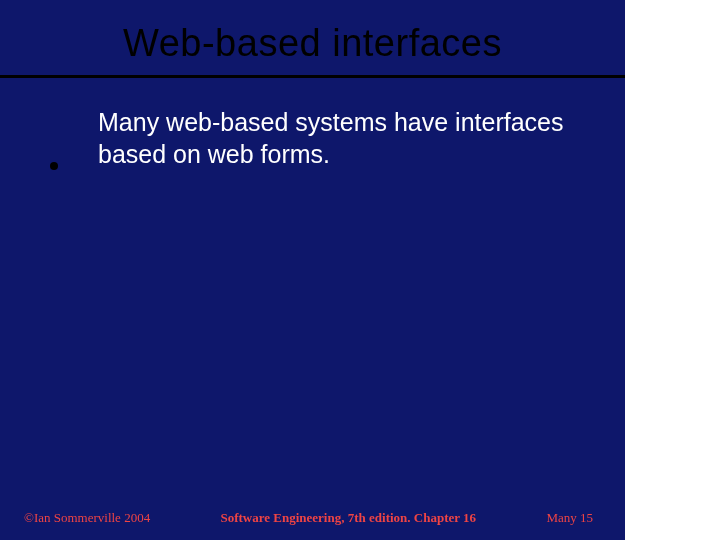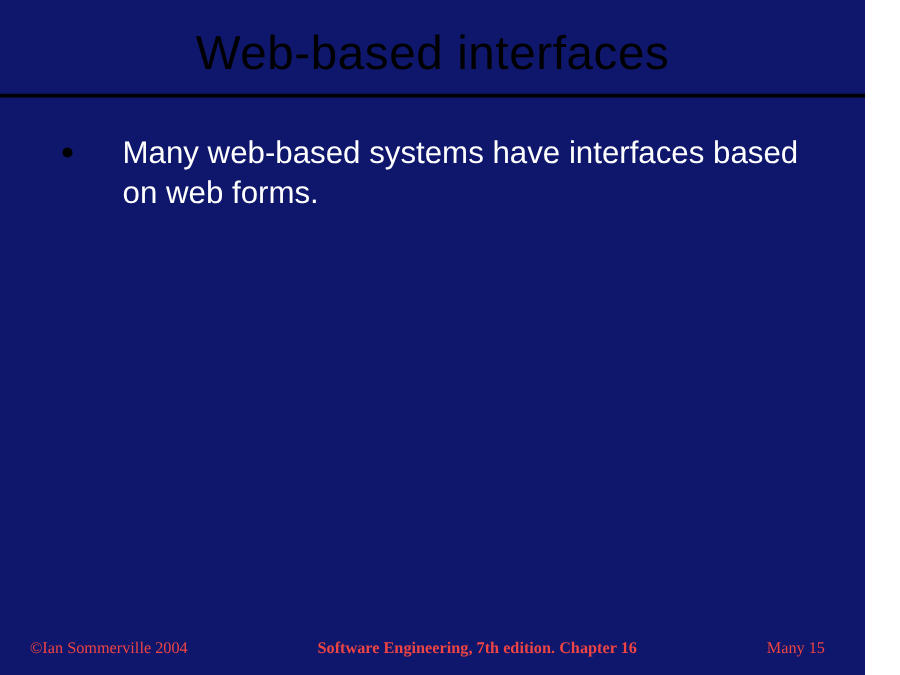--- a/index.html
+++ b/index.html
@@ -3,21 +3,21 @@
 <meta charset="utf-8">
 <style>
   html, body {
     margin: 0;
     padding: 0;
     width: 720px;
     height: 540px;
     overflow: hidden;
   }
   .slide {
-    width: 692px;
+    width: 625px;
     height: 540px;
     background: #0e176b;
     position: relative;
     font-family: Arial, Helvetica, sans-serif;
     color: #ffffff;
     box-sizing: border-box;
   }
   .title-area {
     text-align: center;
     padding-top: 22px;
@@ -37,21 +37,21 @@
   .body {
     padding: 28px 50px 0 44px;
   }
   ul.bullets {
     list-style: none;
     margin: 0;
     padding: 0;
   }
   ul.bullets li {
     display: flex;
-    align-items: flex-start;
+    align-items: flex-end;
     margin-bottom: 4px;
   }
   .dot {
     width: 8px;
     height: 8px;
     background: #000000;
     border-radius: 50%;
     flex: 0 0 auto;
     margin-top: 12px;
     margin-right: 40px;

